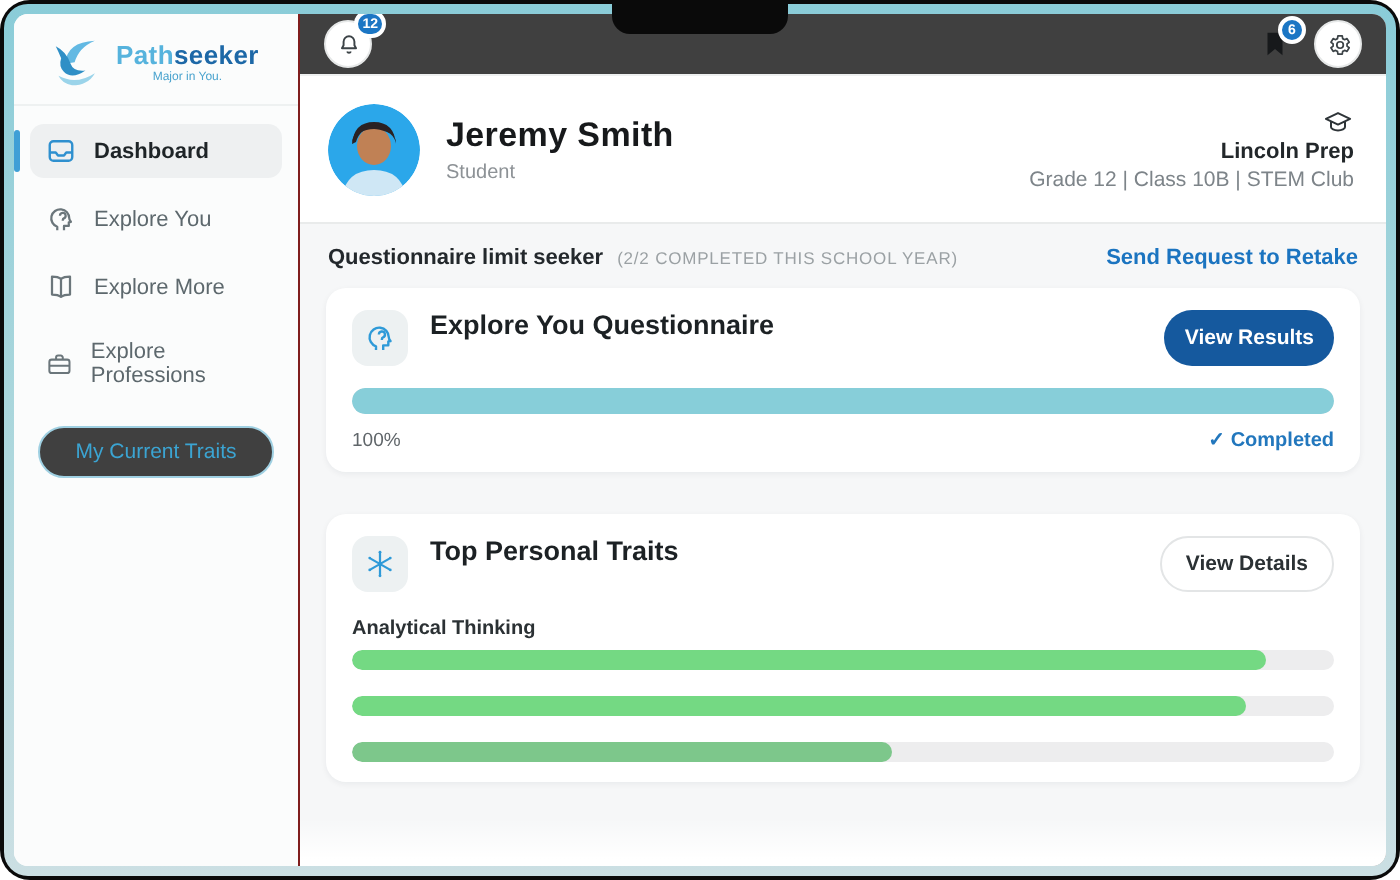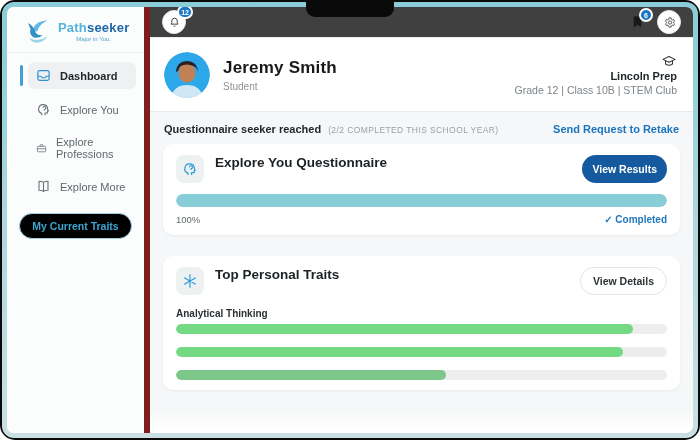--- a/index.html
+++ b/index.html
@@ -7,38 +7,38 @@
   body { font-family:"Liberation Sans", sans-serif; background:#ffffff; position:relative; overflow:hidden; }
 
   .device { position:absolute; inset:0; background:#0a0a0a; border-radius:15px; }
   .frame  { position:absolute; inset:2px; border-radius:12px;
             background:linear-gradient(180deg,#8accd8 0%,#a9d6dc 45%,#cbdfe3 100%); }
   .notch  { position:absolute; top:2px; left:50%; transform:translateX(-50%);
             width:88px; height:15px; background:#0a0a0a; border-radius:0 0 9px 9px; z-index:10; }
   .app    { position:absolute; inset:7px; border-radius:7px; background:#fff; display:flex; overflow:hidden; }
 
   
-  .sidebar { width:143px; background:#fbfcfc; border-right:6px solid #7f1d1d; display:flex; flex-direction:column; }
+  .sidebar { width:143px; background:#fbfcfc; border-right:1px solid #7f1d1d; display:flex; flex-direction:column; }
   .logo { display:flex; align-items:center; gap:5px; padding:10px 6px 8px 16px; border-bottom:1px solid #eef1f1; }
   .logo svg { width:30px; height:27px; flex:0 0 auto; }
   .brand-text { display:inline-block; text-align:center; }
   .brand-line { font-size:13px; font-weight:700; letter-spacing:.2px; }
   .brand-path { color:#56b3dd; } .brand-seeker { color:#1d68a7; }
   .tagline { font-size:6px; color:#4aa3ce; margin-top:1px; }
-  .nav { padding:9px 8px 0; display:flex; flex-direction:column; gap:7px;margin-left:13px; }
+  .nav { padding:9px 8px 0; display:flex; flex-direction:column; gap:7px; }
   .nav-item { display:flex; align-items:center; gap:9px; padding:6px 8px; border-radius:7px;
               color:#5d686d; font-size:11px; cursor:pointer; position:relative; }
   .nav-item svg { width:15px; height:15px; color:#6b767b; }
   .nav-item.active { background:#eef0f1; color:#1e2427; font-weight:700; }
   .nav-item.active svg { color:#2f90cf; }
   .nav-item.active::before { content:""; position:absolute; left:-8px; top:3px; bottom:3px;
                              width:3px; border-radius:2px; background:#3f9fd6; }
-  .traits-btn { margin:13px 12px 0; padding:6px 4px; text-align:center; background:#000000;
+  .traits-btn { margin:13px 12px 0; padding:6px 4px; text-align:center; background:#404040;
                 border:1px solid #9fd0e2; border-radius:15px; color:#3ba4d2;
-                font-size:10.5px; font-weight:700; cursor:pointer; font-family:inherit; }
+                font-size:10.5px; font-weight:400; cursor:pointer; font-family:inherit; }
 
   
   .main { flex:1; display:flex; flex-direction:column; background:#404040; min-width:0; }
   .topbar { height:31px; display:flex; align-items:center; padding:0 12px; border-bottom:1px solid #eef0f0; }
   .icon-circle { width:24px; height:24px; border:1px solid #e6e8e8; border-radius:50%;
                  display:flex; align-items:center; justify-content:center; background:#fff;
                  position:relative; cursor:pointer; }
   .icon-circle svg { width:13px; height:13px; color:#3c4347; }
   .topbar-right { margin-left:auto; display:flex; align-items:center; gap:12px; }
   .bookmark-wrap { position:relative; cursor:pointer; display:flex; }
@@ -126,31 +126,31 @@
         </div>
         <div class="nav-item">
           <svg viewBox="0 0 20 20" fill="none" stroke="currentColor" stroke-width="1.5" stroke-linejoin="round">
             <path d="M7.5 17.5v-2.3a6 6 0 1 1 8-5.7c0 .9.5 1.7 1.1 2.4l-1.4.3v2.4h-3.2v2.9"></path>
             <path d="M9.3 7.8a1.9 1.9 0 1 1 2.6 1.8c-.5.2-.7.5-.7 1v.6"></path>
           </svg>
           <span>Explore You</span>
         </div>
         <div class="nav-item">
           <svg viewBox="0 0 20 20" fill="none" stroke="currentColor" stroke-width="1.5" stroke-linejoin="round">
+            <path d="M10 4.5C8.5 3.3 6.5 3 4 3v12c2.5 0 4.5.3 6 1.5 1.5-1.2 3.5-1.5 6-1.5V3c-2.5 0-4.5.3-6 1.5z"></path>
+            <path d="M10 4.5v12"></path>
+          </svg>
+          <span>Explore More</span>
+        </div>
+        <div class="nav-item">
+          <svg viewBox="0 0 20 20" fill="none" stroke="currentColor" stroke-width="1.5" stroke-linejoin="round">
             <rect x="2.5" y="6" width="15" height="10" rx="1.8"></rect>
             <path d="M7.5 6V4.5A1.5 1.5 0 0 1 9 3h2a1.5 1.5 0 0 1 1.5 1.5V6M2.5 10.5h15"></path>
           </svg>
           <span>Explore Professions</span>
-        </div>
-        <div class="nav-item">
-          <svg viewBox="0 0 20 20" fill="none" stroke="currentColor" stroke-width="1.5" stroke-linejoin="round">
-            <path d="M10 4.5C8.5 3.3 6.5 3 4 3v12c2.5 0 4.5.3 6 1.5 1.5-1.2 3.5-1.5 6-1.5V3c-2.5 0-4.5.3-6 1.5z"></path>
-            <path d="M10 4.5v12"></path>
-          </svg>
-          <span>Explore More</span>
         </div>
       </nav>
 
       <button class="traits-btn">My Current Traits</button>
     </aside>
 
     <div class="main">
 
       <div class="topbar">
         <div class="icon-circle">
@@ -196,21 +196,21 @@
             <path d="M6.5 10.5V15c0 1.3 2.5 2.6 5.5 2.6s5.5-1.3 5.5-2.6v-4.5"></path>
           </svg>
           <div class="school-name">Lincoln Prep</div>
           <div class="school-details">Grade 12 | Class 10B | STEM Club</div>
         </div>
       </div>
 
       <div class="content">
 
         <div class="limit-row">
-          <span class="limit-title">Questionnaire seeker reached</span>
+          <span class="limit-title">Questionnaire limit seeker</span>
           <span class="limit-note">(2/2 COMPLETED THIS SCHOOL YEAR)</span>
           <span class="limit-action">Send Request to Retake</span>
         </div>
 
         <div class="card">
           <div class="card-head">
             <div class="icon-tile">
               <svg viewBox="0 0 20 20" fill="none" stroke="currentColor" stroke-width="1.5" stroke-linejoin="round">
                 <path d="M7.5 17.5v-2.3a6 6 0 1 1 8-5.7c0 .9.5 1.7 1.1 2.4l-1.4.3v2.4h-3.2v2.9"></path>
                 <path d="M9.3 7.8a1.9 1.9 0 1 1 2.6 1.8c-.5.2-.7.5-.7 1v.6"></path>

